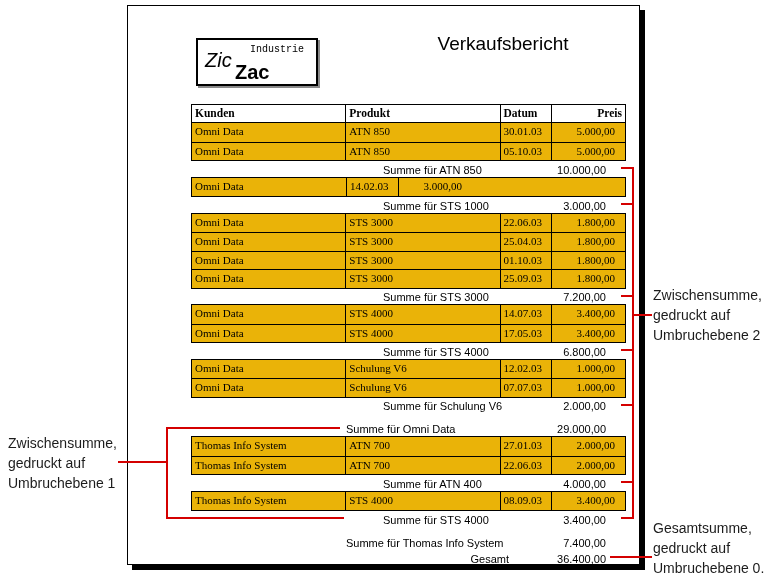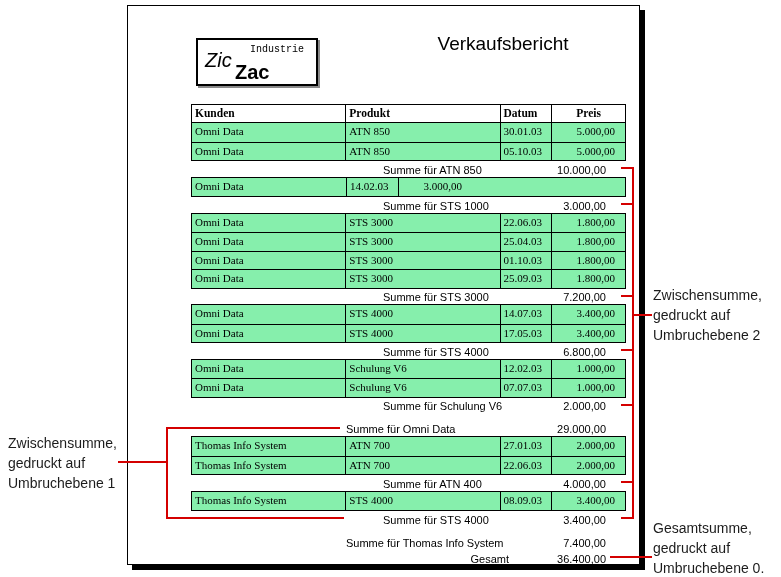--- a/index.html
+++ b/index.html
@@ -20,29 +20,29 @@
   .logo-zac{position:absolute;left:37px;top:21px;font-size:20px;
             font-weight:bold;font-family:"Liberation Sans",sans-serif;}
 
   .report-title{position:absolute;left:240px;top:27px;width:270px;text-align:center;
             font-size:19px;color:#000;}
 
   
   .table-area{position:absolute;left:63px;top:98px;width:435px;}
   .thead{display:flex;height:19px;border:1px solid #000;
          font-family:"Liberation Serif",serif;font-weight:bold;font-size:11.5px;}
-  .group{border:1px solid #000;margin-top:-1px;margin-bottom:-1px;position:relative;z-index:1;background:#86efac;}
+  .group{border:1px solid #000;margin-top:-1px;margin-bottom:-1px;position:relative;z-index:1;background:#eab308;}
   .data-row{display:flex;height:18.5px;font-family:"Liberation Serif",serif;font-size:11px;}
   .data-row + .data-row{border-top:1px solid #000;}
   .cell{padding:2px 3px 0 3px;overflow:hidden;white-space:nowrap;}
   .c0{width:155px;border-right:1px solid #000;}
   .c1{width:155px;border-right:1px solid #000;}
   .c2{width:52px;border-right:1px solid #000;}
   .c3{width:73px;text-align:right;padding-right:10px;}
-  .thead .c3{text-align:center;padding-right:3px;}
+  .thead .c3{text-align:right;padding-right:3px;}
 
   .sum-row{position:relative;font-weight:normal;font-size:11px;
            font-family:"Liberation Sans",sans-serif;}
   .sum-row.l2{height:17.5px;}
   .sum-row.l1{height:23px;}
   .sum-row.l0{height:16px;text-align:center;}
   .sum-label{position:absolute;bottom:2px;white-space:nowrap;}
   .sum-row.l2 .sum-label{left:192px;}
   .sum-row.l1 .sum-label{left:155px;}
   .sum-value{position:absolute;bottom:2px;right:20px;white-space:nowrap;}

